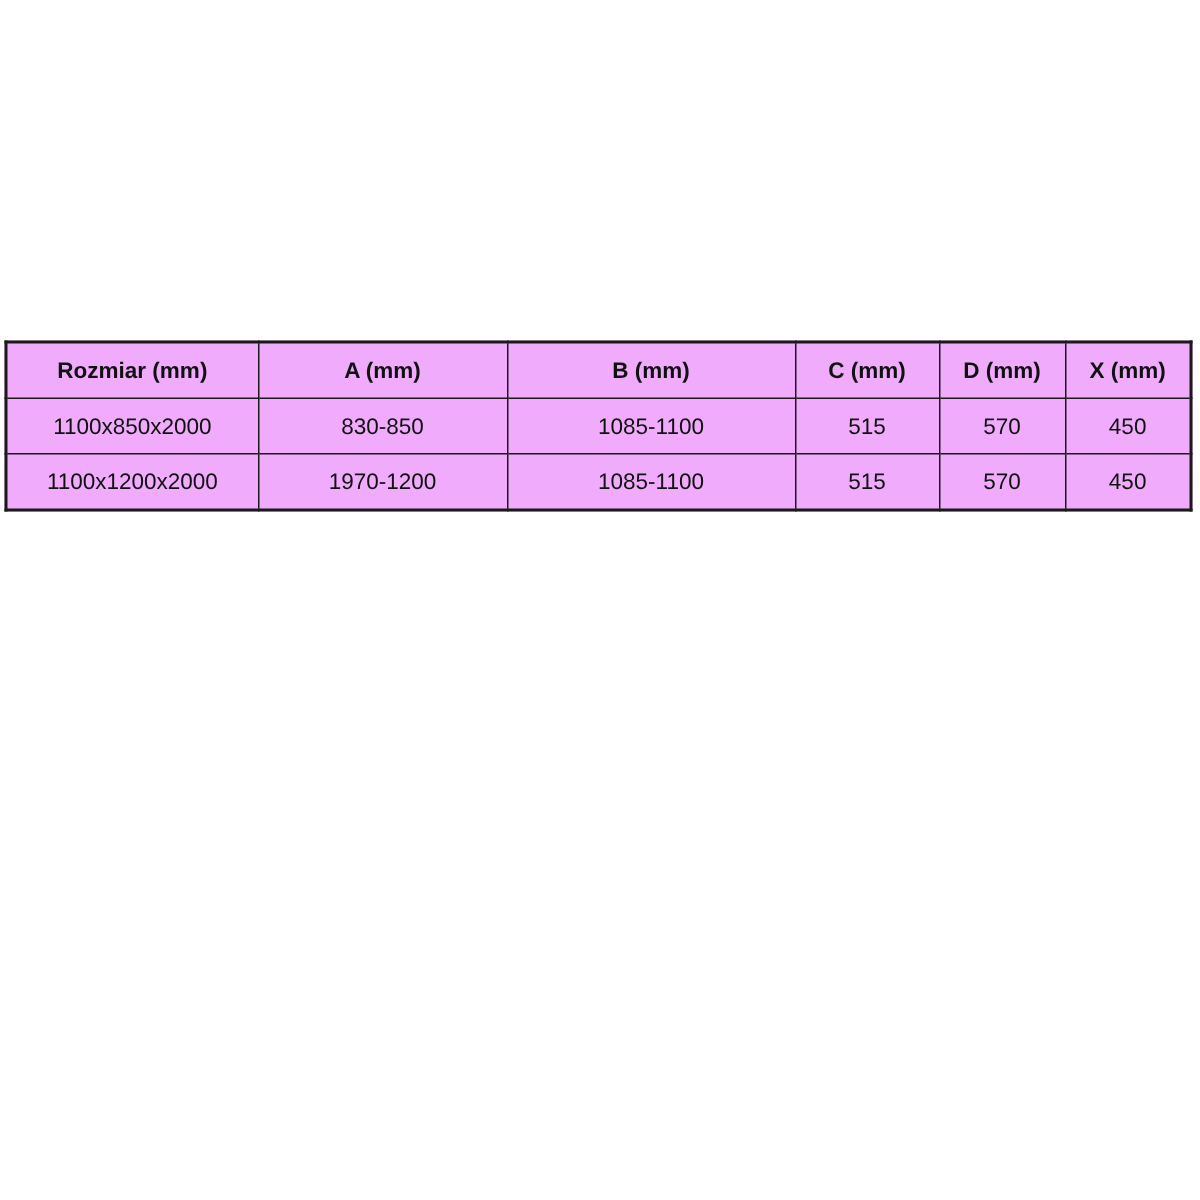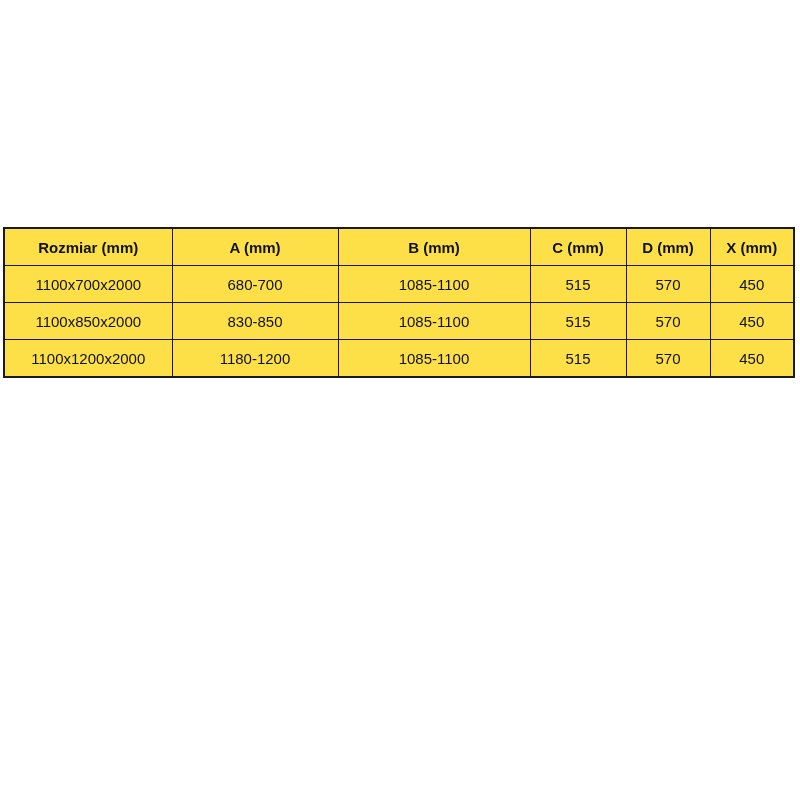--- a/index.html
+++ b/index.html
@@ -18,21 +18,21 @@
     background: #ffffff;
   }
   table.spec-table {
     position: absolute;
     left: 3px;
     top: 227px;
     border-collapse: collapse;
     table-layout: fixed;
     width: 790px;
     border: 2px solid #1a1a1a;
-    background: #fde047;
+    background: #f0abfc;
   }
   table.spec-table th,
   table.spec-table td {
     border: 1px solid #1a1a1a;
     text-align: center;
     vertical-align: middle;
     height: 36px;
     padding: 0 2px;
     color: #111111;
     font-size: 15px;
@@ -69,38 +69,30 @@
           <th>Rozmiar (mm)</th>
           <th>A (mm)</th>
           <th>B (mm)</th>
           <th>C (mm)</th>
           <th>D (mm)</th>
           <th>X (mm)</th>
         </tr>
     </thead>
     <tbody>
         <tr>
-          <td>1100x700x2000</td>
-          <td>680-700</td>
-          <td>1085-1100</td>
-          <td>515</td>
-          <td>570</td>
-          <td>450</td>
-        </tr>
-        <tr>
           <td>1100x850x2000</td>
           <td>830-850</td>
           <td>1085-1100</td>
           <td>515</td>
           <td>570</td>
           <td>450</td>
         </tr>
         <tr>
           <td>1100x1200x2000</td>
-          <td>1180-1200</td>
+          <td>1970-1200</td>
           <td>1085-1100</td>
           <td>515</td>
           <td>570</td>
           <td>450</td>
         </tr>
       </tbody>
   </table>
 </div>
 
 </body></html>

